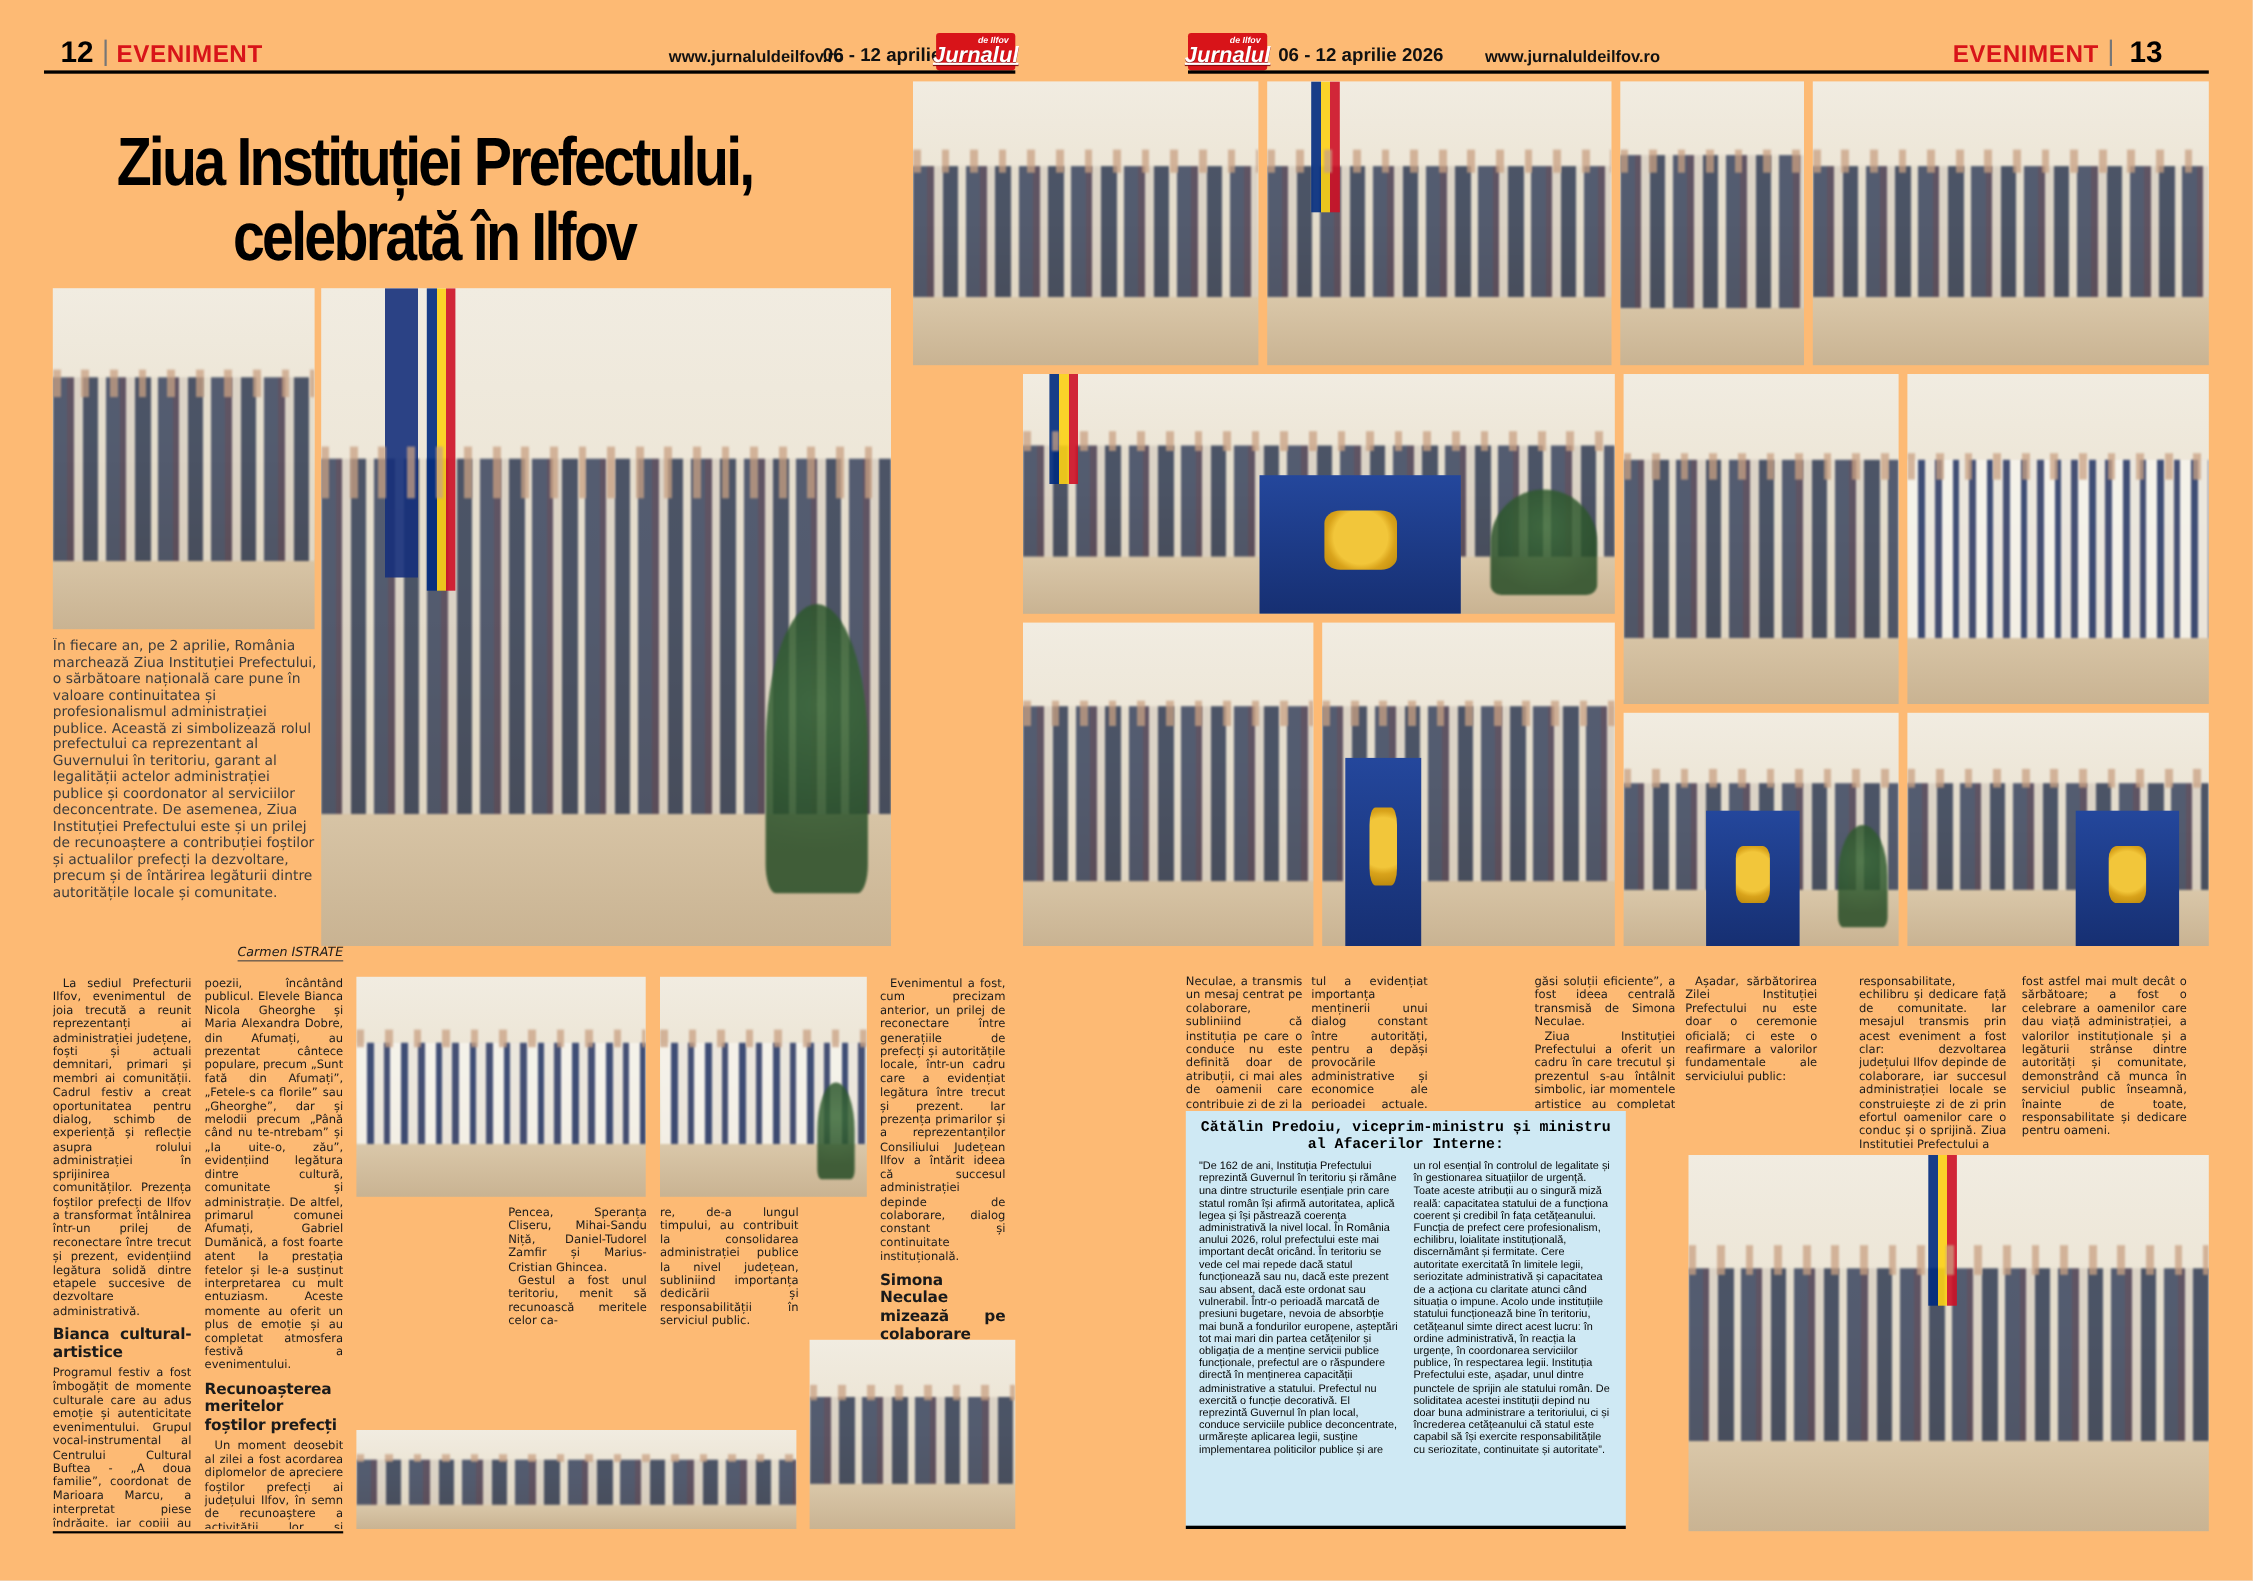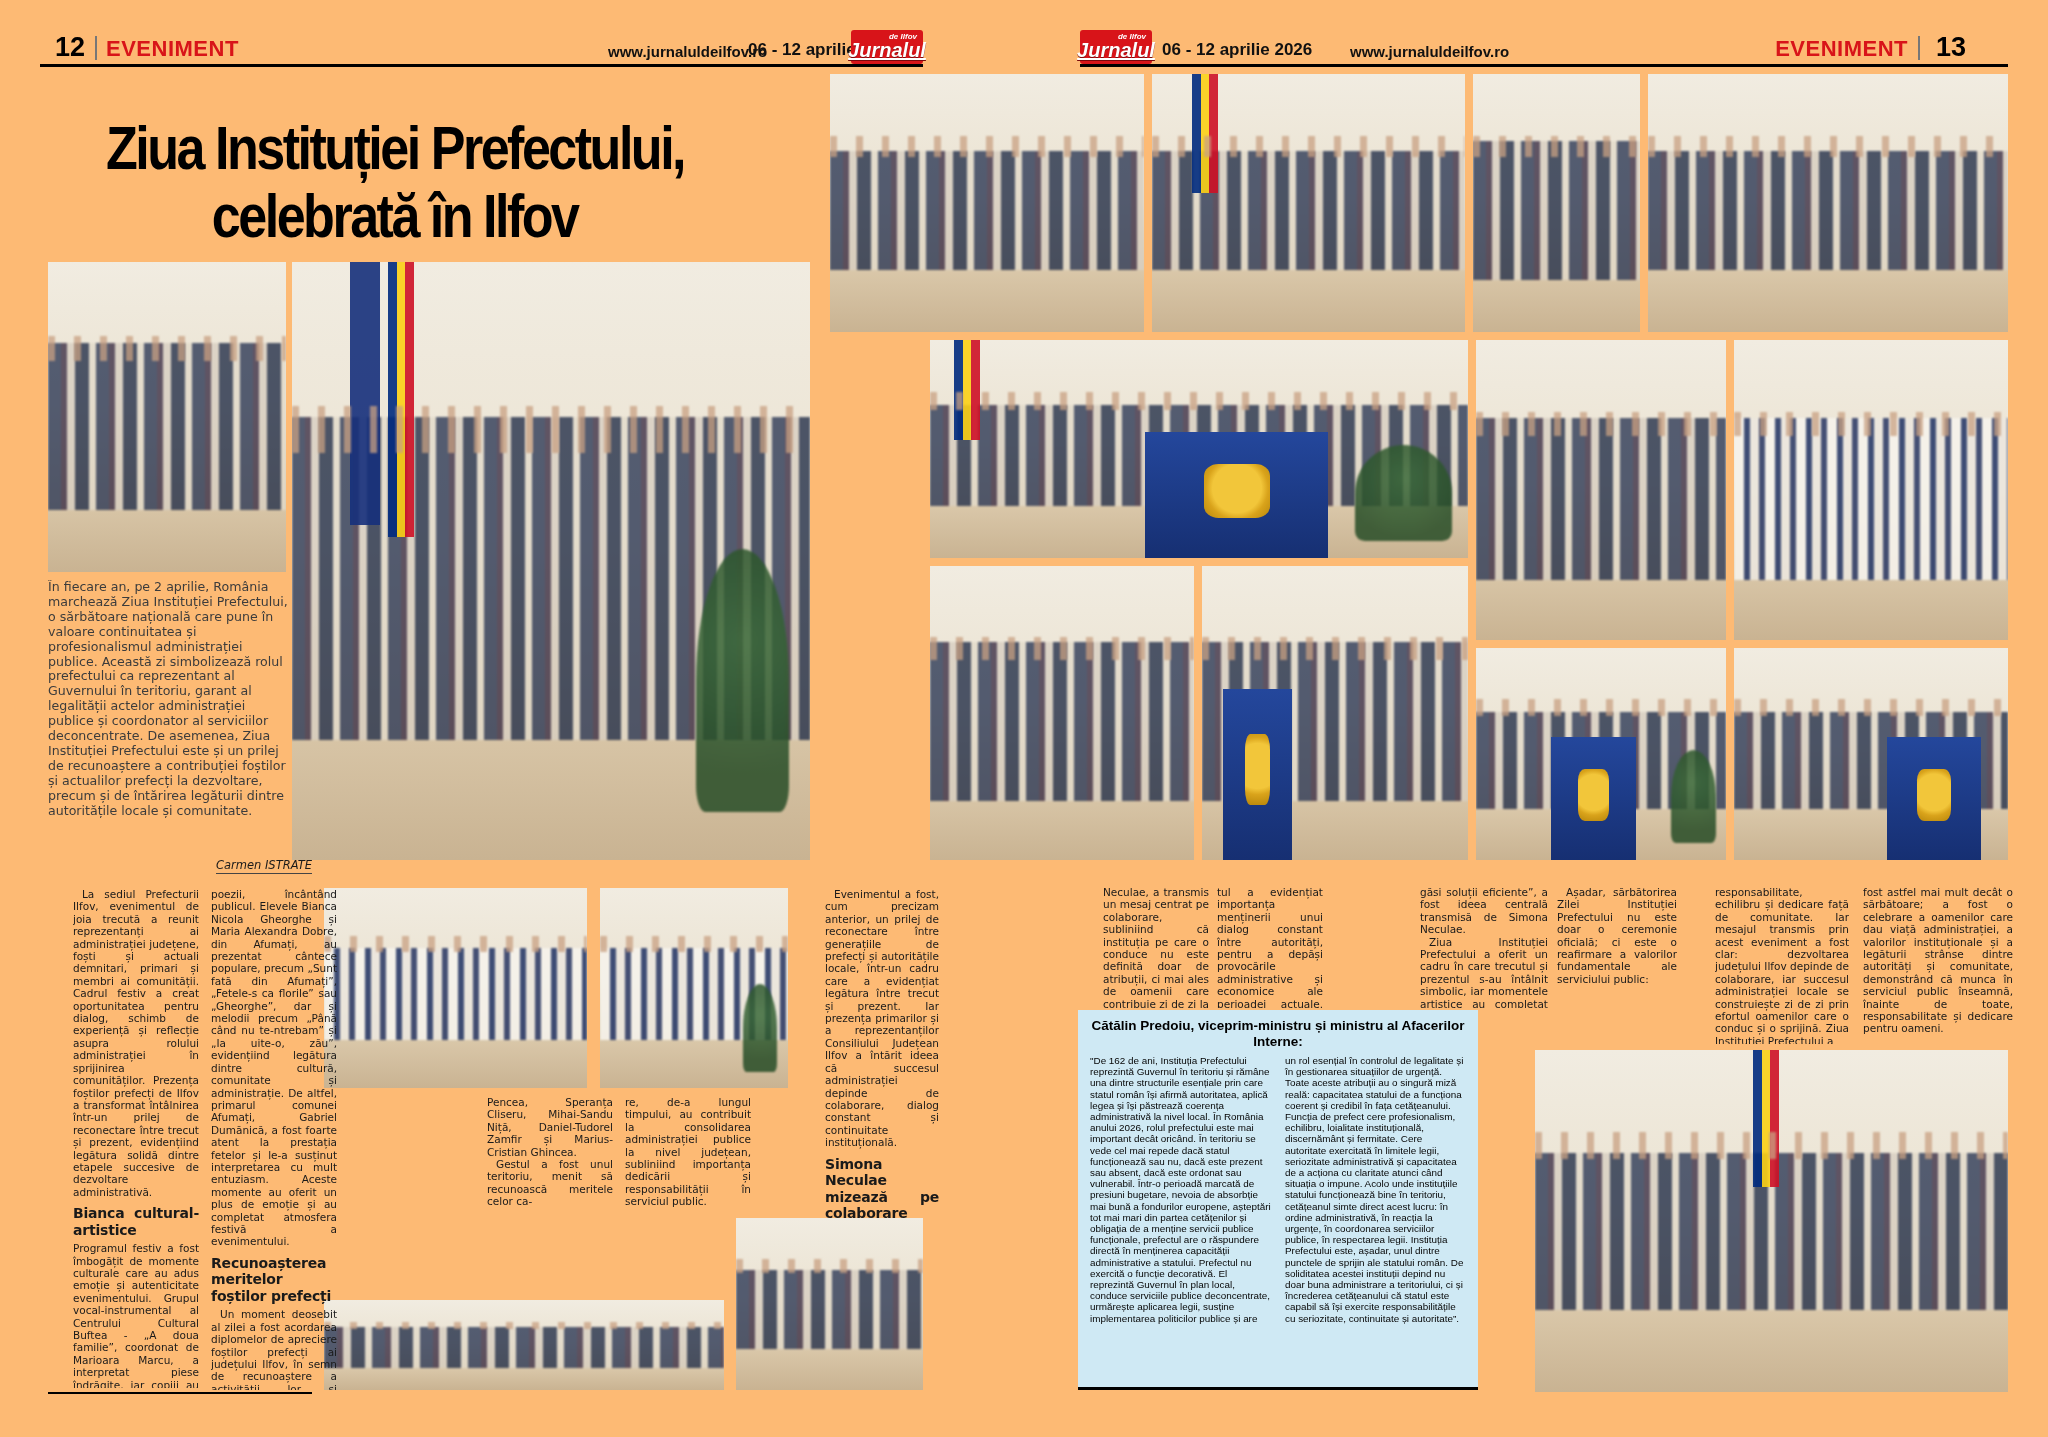--- a/index.html
+++ b/index.html
@@ -19,28 +19,28 @@
   .logo .lmain{font-size:20px;font-style:italic;line-height:1;padding-bottom:4px;text-shadow:0 1px 0 #7a0a0d;text-decoration:underline;}
   .logo .lsub{position:absolute;top:2px;right:6px;font-size:8px;font-style:italic;}
   
   .kicker{font-family:"Liberation Sans",sans-serif;font-size:35px;letter-spacing:-1px;color:#000;}
   .headline{font-family:"Liberation Sans",sans-serif;font-weight:bold;color:#000;text-align:center;}
   .headline .hl{display:inline-block;font-size:62px;line-height:1.1;letter-spacing:-3px;transform:scaleX(.84);transform-origin:50% 50%;white-space:nowrap;}
   
   .intro{font-size:12.6px;line-height:14.9px;color:#3c3c3c;text-align:left;}
   .byline{font-size:11.5px;font-style:italic;text-align:right;}
   .byline span{border-bottom:1px solid #444;padding-bottom:1px;}
-  .bcol{font-size:10.5px;line-height:12.4px;text-align:justify;overflow:hidden;margin-left:25px;}
+  .bcol{font-size:10.5px;line-height:12.4px;text-align:justify;overflow:hidden;}
   .bcol p{margin:0;text-indent:9px;}
   .bcol p.cont{text-indent:0;}
   .bcol h3{font-family:"DejaVu Sans",sans-serif;font-size:14px;line-height:16.5px;margin:7px 0 4px 0;letter-spacing:-.2px;}
   .colrule{height:2px;background:#000;}
   
   .qbox{background:var(--box-bg,#cfe9f4);border-bottom:3px solid #000;padding:8px 12px;box-sizing:border-box;overflow:hidden;}
-  .qbox h4{margin:0 0 5px 0;font-family:Liberation Sans, sans-serif;font-size:13.5px;line-height:16px;text-align:center;color:#000;}
+  .qbox h4{margin:0 0 5px 0;font-family:Liberation Mono, monospace;font-size:13.5px;line-height:16px;text-align:center;color:#000;}
   .qtext{font-family:"Liberation Sans",sans-serif;font-size:9.9px;line-height:11.2px;color:#050505;
          column-count:2;column-gap:14px;text-align:left;height:312px;}
   
   .photo{position:absolute;overflow:hidden;background:linear-gradient(180deg,#f1ece1 0%,#ebe3d2 45%,#dbc9ab 74%,#c9b392 100%);}
   .photo::before{content:"";position:absolute;left:0;right:0;top:30%;height:46%;
       background:repeating-linear-gradient(90deg,#2e3a57 0 13px,#3d3047 13px 19px,#d8cfc2 19px 27px,#24304a 27px 41px,#e3dbcb 41px 48px);
       opacity:.8;filter:blur(1.2px);}
   .photo::after{content:"";position:absolute;left:0;right:0;top:24%;height:8%;
       background:repeating-linear-gradient(90deg,#c9a183 0 7px,transparent 7px 26px);
       opacity:.75;filter:blur(1.2px);}

